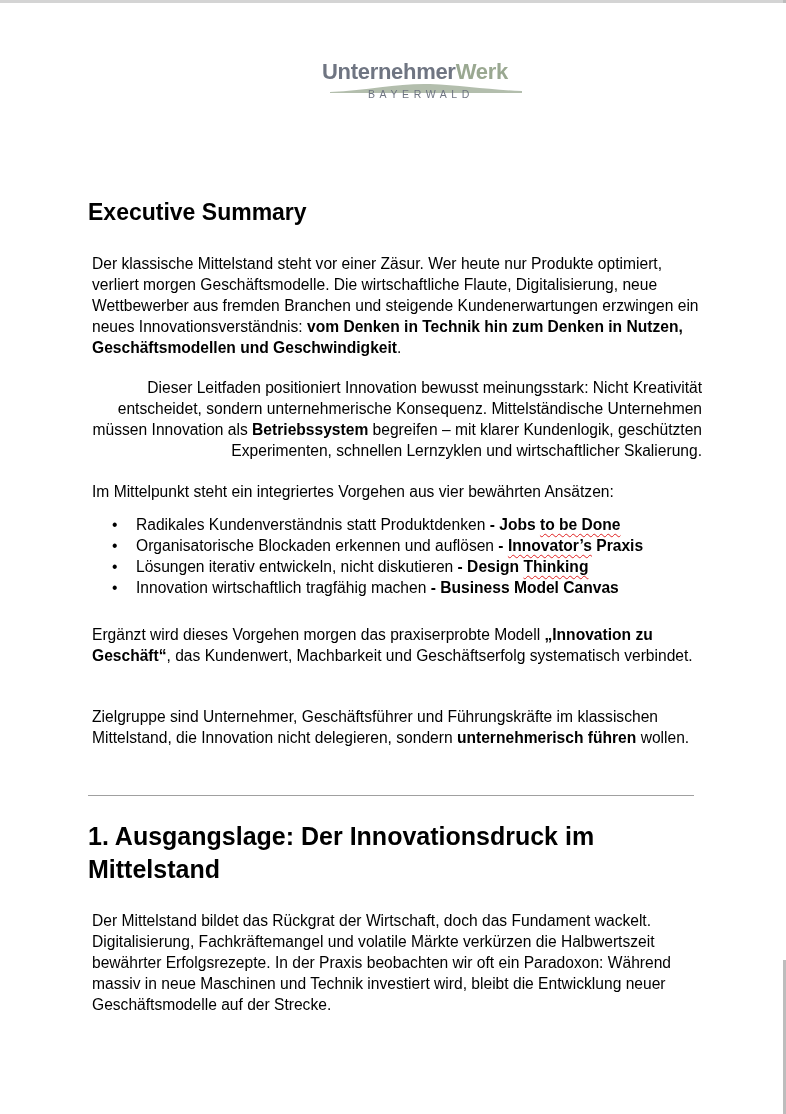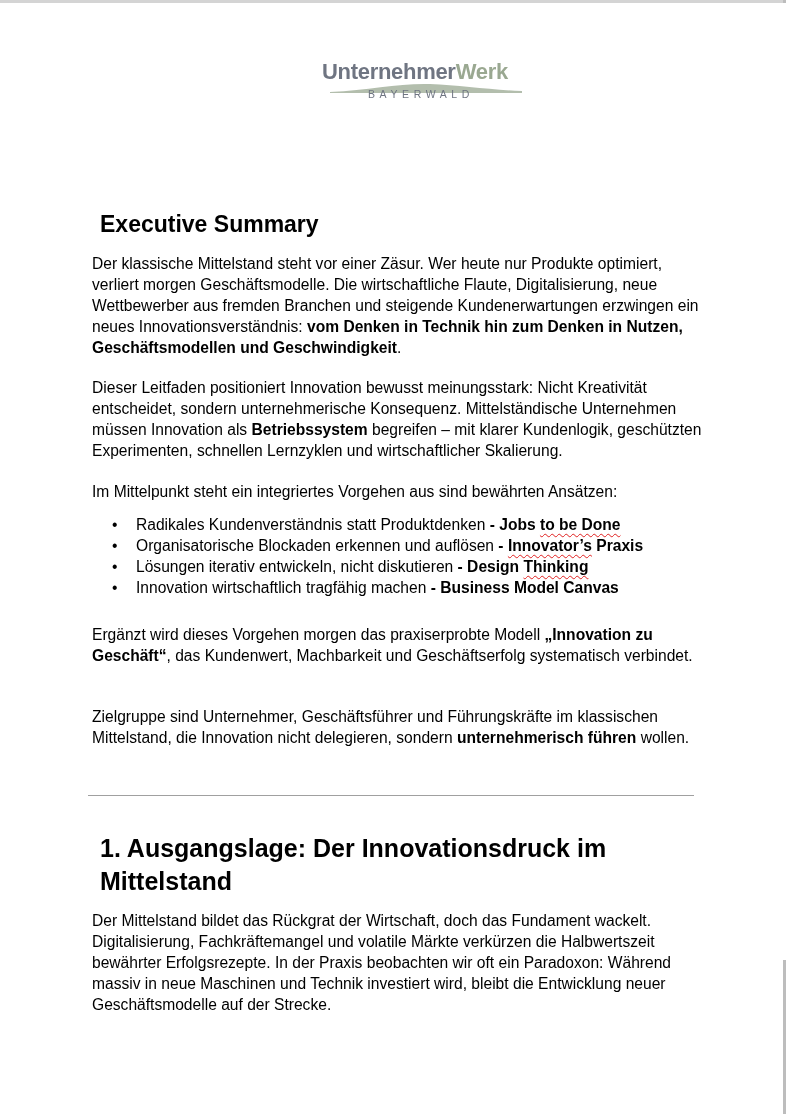--- a/index.html
+++ b/index.html
@@ -13,25 +13,25 @@
   .top-edge { position: absolute; left: 0; top: 0; width: 786px; height: 3px; background: #d4d4d4; }
   .right-edge { position: absolute; right: 0; top: 0; width: 3px; height: 1114px; background: #bdbdbd; }
   .page { position: absolute; left: 0; top: 3px; width: 783px; height: 957px; background: #fff; margin-left: 36px; }
 
   .logo { position: absolute; left: 286px; top: 56px; width: 210px; height: 46px; }
   .logo-word { position: absolute; left: 0; top: 0; font-size: 22px; font-weight: bold; letter-spacing: -0.3px; white-space: nowrap; line-height: 26px; }
   .logo-word .a { color: #6f7582; }
   .logo-word .b { color: #9aa891; }
   .logo-hill { position: absolute; left: 8px; top: 22px; width: 192px; height: 12px; }
   .logo-sub { position: absolute; left: 46px; top: 29px; font-size: 10.5px; letter-spacing: 4.6px; color: #6f7582; white-space: nowrap; }
-  h1 { margin: 12px; font-weight: bold; }
+  h1 { margin: 0; font-weight: bold; }
   .h-exec { position: absolute; left: 88px; top: 197px; font-size: 23px; line-height: 30px; }
   p { margin: 4px; font-size: 15.6px; line-height: 21px; position: absolute; left: 88px; width: 610px; }
   .p1 { top: 249px; }
-  .p2 { top: 373px; }
+  .p2 { top: 373px; text-align: right; }
   .p3 { top: 477px; }
   ul { position: absolute; left: 88px; top: 514px; margin: 0; padding: 0; list-style: none; width: 620px; }
   li { font-size: 15.6px; line-height: 21px; position: relative; padding-left: 48px; white-space: nowrap; }
   li .bullet { position: absolute; left: 24px; top: 0; }
   .p4 { top: 620px; }
   .p5 { top: 702px; }
   .rule { position: absolute; left: 88px; top: 795px; width: 606px; height: 0; border-top: 1.5px solid #a0a0a0; }
   .h-sec { position: absolute; left: 88px; top: 820px; font-size: 25px; line-height: 33px; width: 560px; }
   .p6 { top: 906px; }
   .spell { text-decoration: underline wavy #e02020; text-decoration-thickness: 1px; text-underline-offset: 3px; }
@@ -54,21 +54,21 @@
     <div class="logo-sub">BAYERWALD</div>
   </div>
 </div>
 
 <h1 class="h-exec">Executive Summary</h1>
 
 <p class="p1"><span>Der klassische Mittelstand steht vor einer Zäsur. Wer heute nur Produkte optimiert, verliert morgen Geschäftsmodelle. Die wirtschaftliche Flaute, Digitalisierung, neue Wettbewerber aus fremden Branchen und steigende Kundenerwartungen erzwingen ein neues Innovationsverständnis: </span><b>vom Denken in Technik hin zum Denken in Nutzen, Geschäftsmodellen und Geschwindigkeit</b><span>.</span></p>
 
 <p class="p2"><span>Dieser Leitfaden positioniert Innovation bewusst meinungsstark: Nicht Kreativität entscheidet, sondern unternehmerische Konsequenz. Mittelständische Unternehmen müssen Innovation als </span><b>Betriebssystem</b><span> begreifen – mit klarer Kundenlogik, geschützten Experimenten, schnellen Lernzyklen und wirtschaftlicher Skalierung.</span></p>
 
-<p class="p3">Im Mittelpunkt steht ein integriertes Vorgehen aus sind bewährten Ansätzen:</p>
+<p class="p3">Im Mittelpunkt steht ein integriertes Vorgehen aus vier bewährten Ansätzen:</p>
 
 <ul>
   <li><span class="bullet">•</span><span>Radikales Kundenverständnis statt Produktdenken </span><b><span>- Jobs </span><span class="spell">to be Done</span><span></span></b></li>
   <li><span class="bullet">•</span><span>Organisatorische Blockaden erkennen und auflösen </span><b><span>- </span><span class="spell">Innovator’s</span><span> Praxis</span></b></li>
   <li><span class="bullet">•</span><span>Lösungen iterativ entwickeln, nicht diskutieren </span><b><span>- Design </span><span class="spell">Thinking</span><span></span></b></li>
   <li><span class="bullet">•</span><span>Innovation wirtschaftlich tragfähig machen </span><b><span>- Business Model Canvas</span></b></li>
 </ul>
 
 <p class="p4"><span>Ergänzt wird dieses Vorgehen morgen das praxiserprobte Modell </span><b>„Innovation zu Geschäft“</b><span>, das Kundenwert, Machbarkeit und Geschäftserfolg systematisch verbindet.</span></p>
 

